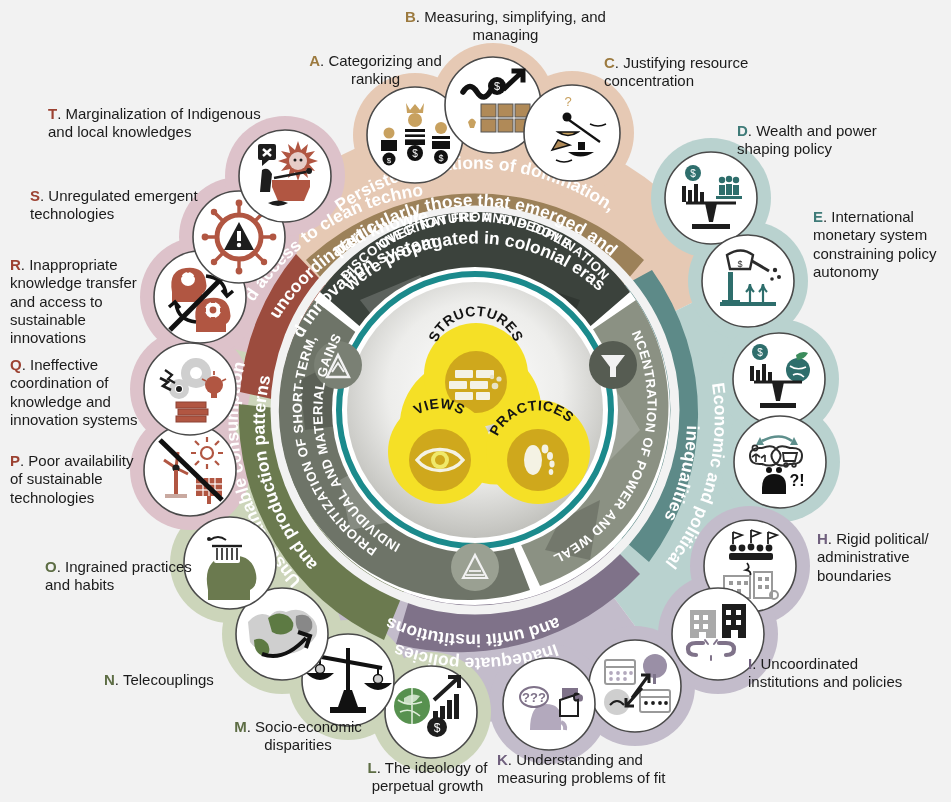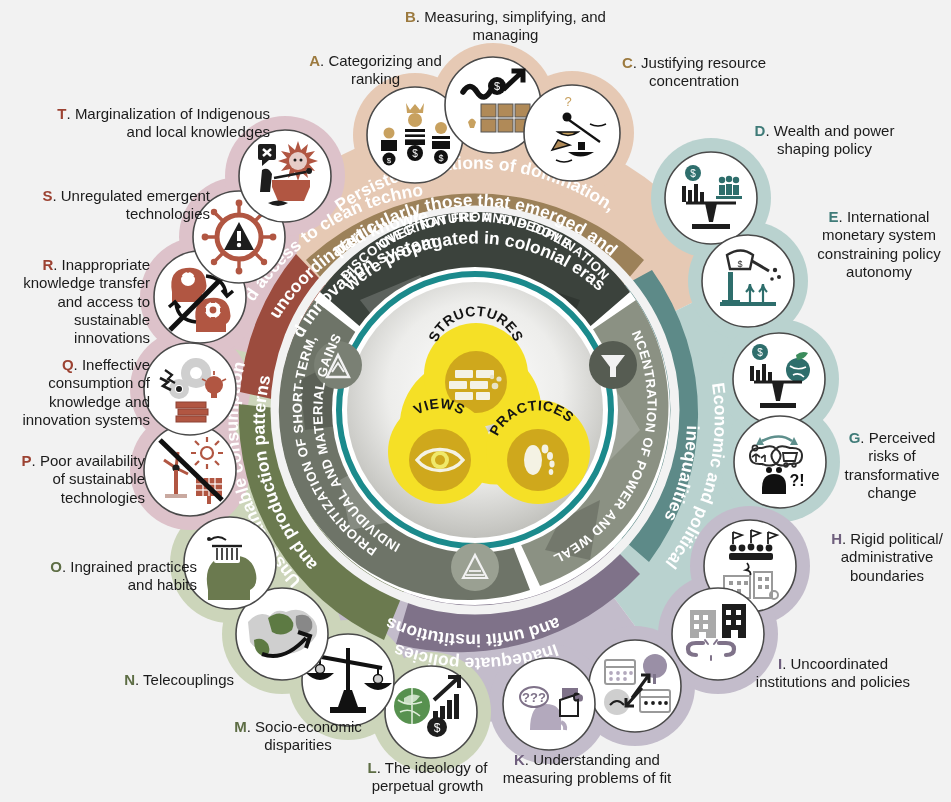--- a/index.html
+++ b/index.html
@@ -21,22 +21,22 @@
     width: 951px; height: 802px;
   }
   .lbl {
     position: absolute;
     font-size: 15px;
     line-height: 1.22;
     color: #1b1b1b;
     font-family: "Liberation Sans", sans-serif;
   }
   .lbl b { font-weight: bold; }
-  .lbl.r  { text-align: right; }
-  .lbl.l  { text-align: center; }
+  .lbl.r  { text-align: left; }
+  .lbl.l  { text-align: left; }
   .lbl.c  { text-align: center; }
   .ring-txt {
     font-family: "Liberation Sans", sans-serif;
     font-weight: bold;
     fill: #ffffff;
   }
   .sector-name { font-size: 17.5px; }
   .inner-name  { font-size: 13.2px; letter-spacing: 0.6px; }
   .hub-word {
     font-family: "Liberation Sans", sans-serif;
@@ -770,24 +770,20 @@
     <b style="color: rgb(63, 123, 120);">D</b><span>.</span>
     <span>Wealth and power shaping policy</span>
   </div>
 
   <div class="lbl l" style="left:813px; top:208px; width:132px;">
     <b style="color: rgb(63, 123, 120);">E</b><span>.</span>
     <span>International monetary system constraining policy autonomy</span>
   </div>
 
 
-  <div class="lbl l" style="left:833px; top:429px; width:118px;">
-    <b style="color: rgb(63, 123, 120);">G</b><span>.</span>
-    <span>Perceived risks of transformative change</span>
-  </div>
 
   <div class="lbl l" style="left:808px; top:530px; width:140px;margin-left:9px;">
     <b style="color: rgb(111, 95, 125);">H</b><span>.</span>
     <span>Rigid political/ administrative boundaries</span>
   </div>
 
   <div class="lbl l" style="left:748px; top:655px; width:170px;">
     <b style="color: rgb(111, 95, 125);">I</b><span>.</span>
     <span>Uncoordinated institutions and policies</span>
   </div>
@@ -818,21 +814,21 @@
     <span>Ingrained practices and habits</span>
   </div>
 
   <div class="lbl r" style="left:10px; top:452px; width:135px;">
     <b style="color: rgb(156, 66, 50);">P</b><span>.</span>
     <span>Poor availability of sustainable technologies</span>
   </div>
 
   <div class="lbl r" style="left:10px; top:356px; width:140px;">
     <b style="color: rgb(156, 66, 50);">Q</b><span>.</span>
-    <span>Ineffective consumption of knowledge and innovation systems</span>
+    <span>Ineffective coordination of knowledge and innovation systems</span>
   </div>
 
   <div class="lbl r" style="left:10px; top:256px; width:140px;">
     <b style="color: rgb(156, 66, 50);">R</b><span>.</span>
     <span>Inappropriate knowledge transfer and access to sustainable innovations</span>
   </div>
 
   <div class="lbl r" style="left:30px; top:187px; width:180px;">
     <b style="color: rgb(156, 66, 50);">S</b><span>.</span>
     <span>Unregulated emergent technologies</span>

